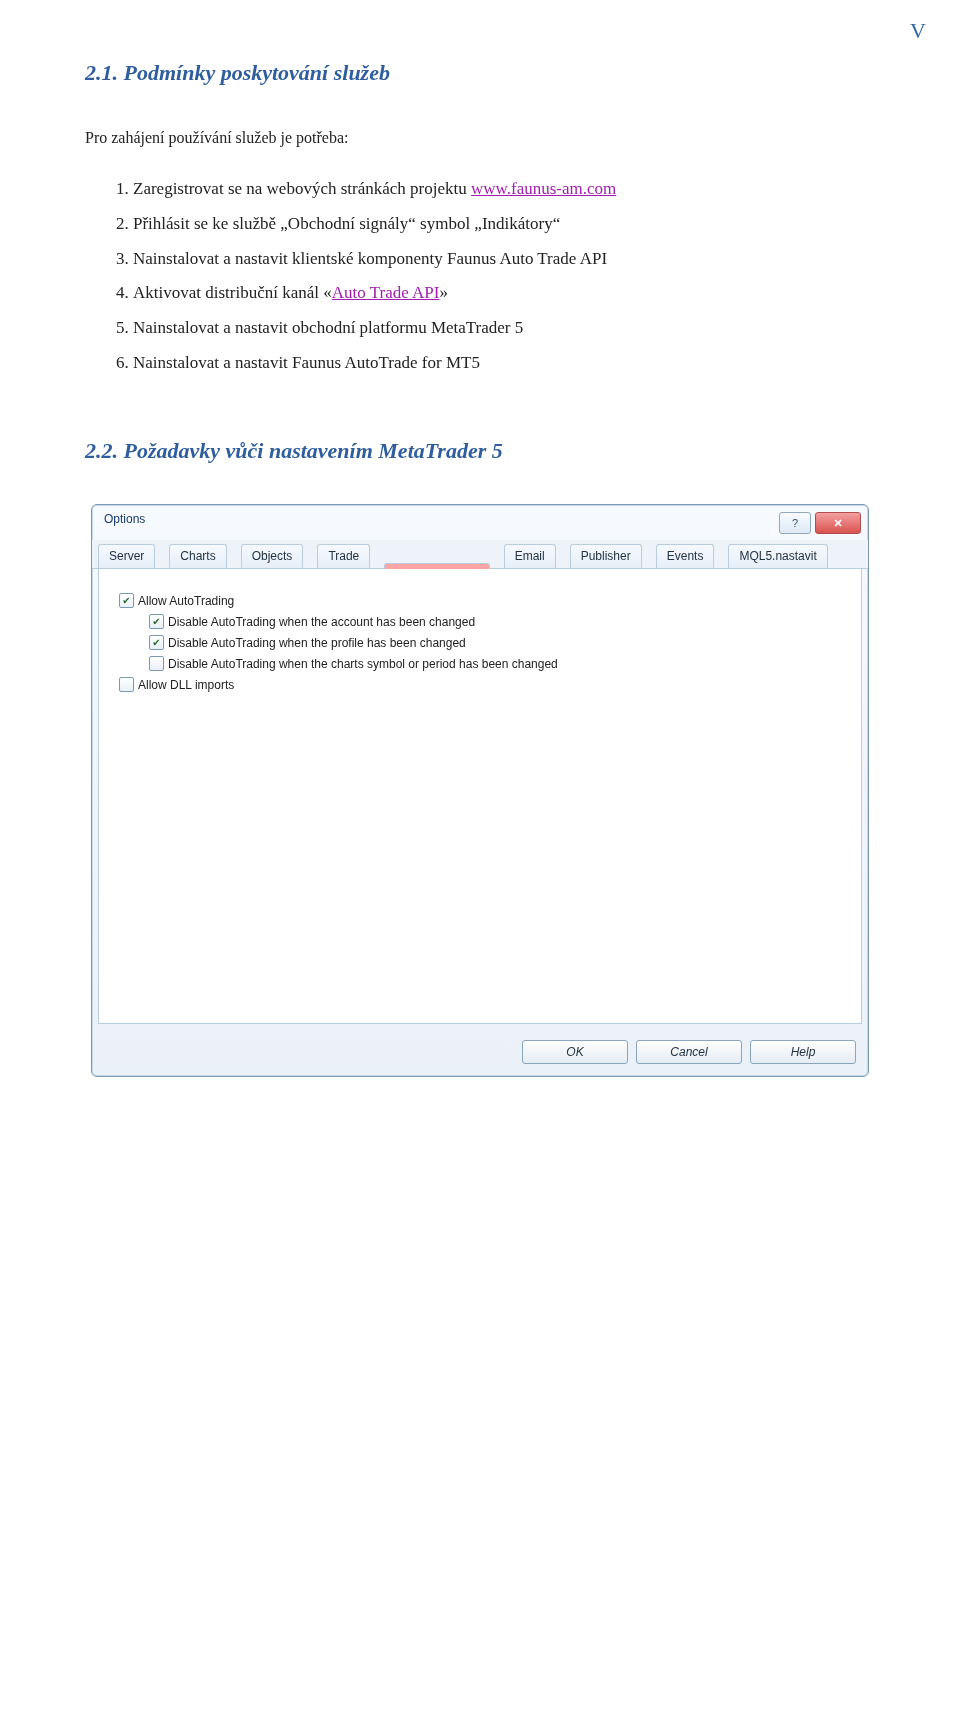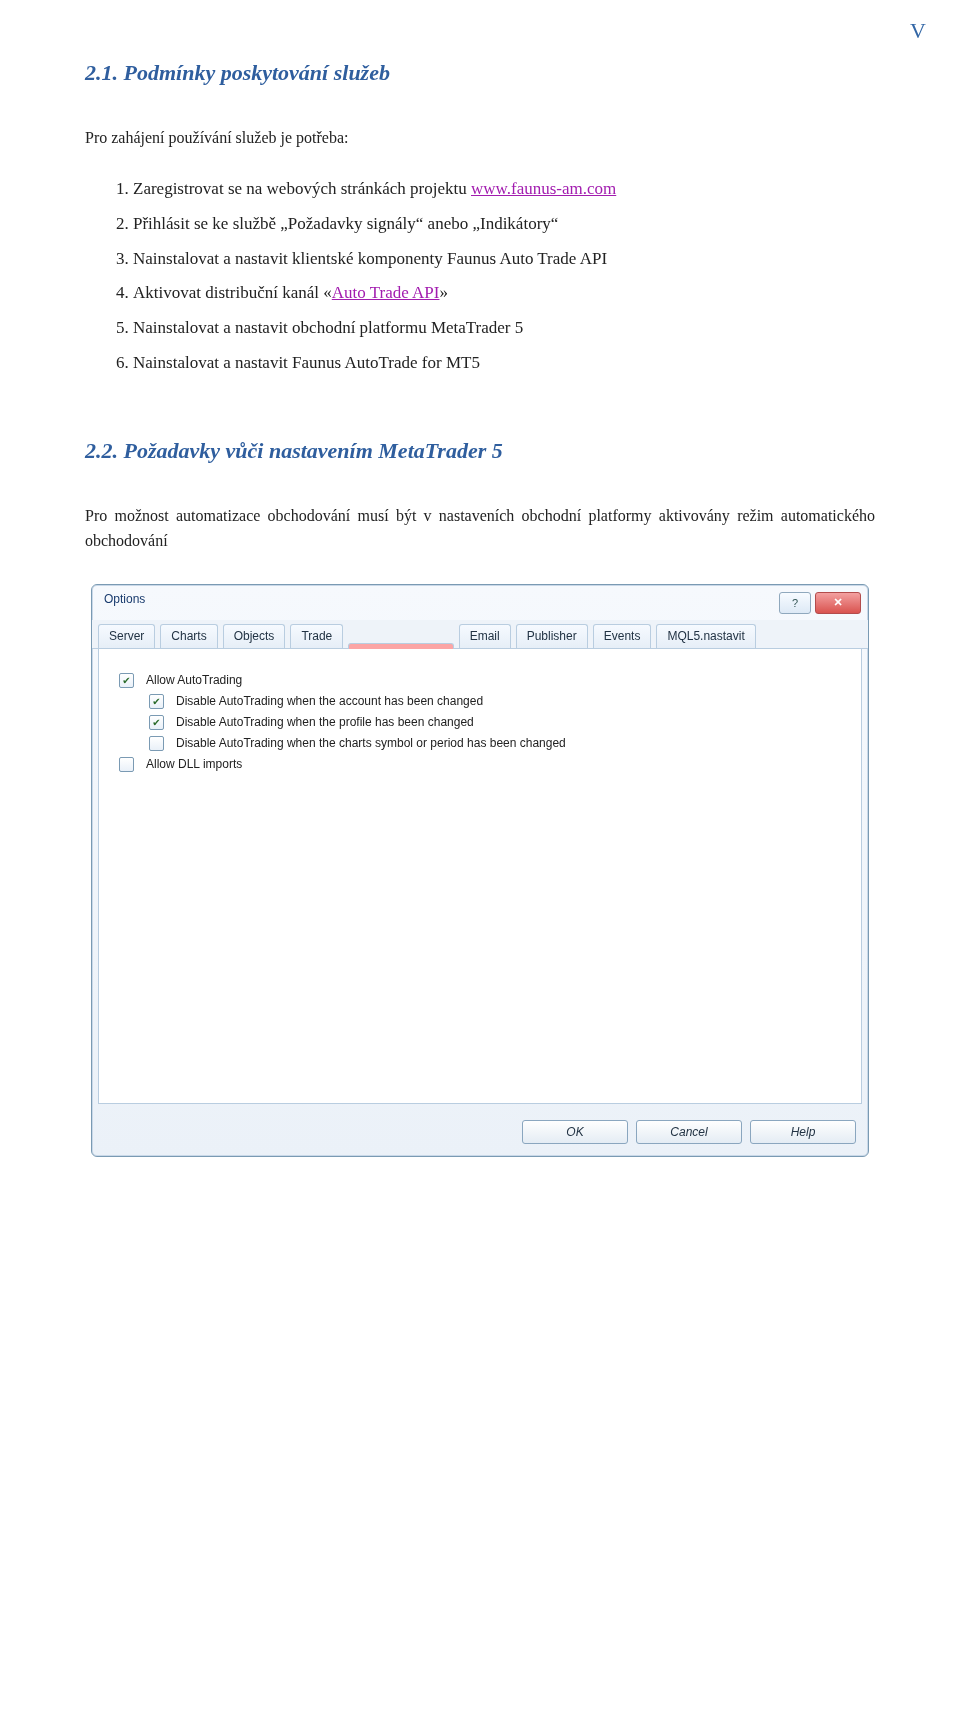--- a/index.html
+++ b/index.html
@@ -88,21 +88,21 @@
     width: 44px;
     background: linear-gradient(#f3a0a0,#d9534f);
     border-color:#b34c4c;
     color:#fff; font-weight:bold;
   }
   .tabbar {
     display:flex;
     background:#eef3f9;
     border-bottom:1px solid #b9cde0;
     padding: 4px 6px 0 6px;
-    gap:4px;
+    gap:13px;
   }
   .tab {
     padding: 4px 10px 5px 10px;
     border:1px solid #b9cde0;
     border-bottom:none;
     background: linear-gradient(#f6faff,#e6eef7);
     border-radius: 3px 3px 0 0;
     margin-right:1px;
     color:#234;
   }
@@ -117,21 +117,21 @@
     border:1px solid #b9cde0;
     border-top:none;
     margin: 0 6px 6px 6px;
     min-height: 420px;
     padding: 18px 20px 16px 20px;
     position:relative;
   }
   .opt-row {
     display:flex;
     align-items:center;
-    gap:12px;
+    gap:4px;
     margin: 6px 0;
     text-align: center;
   }
   .opt-row.indent { padding-left: 30px; }
   .checkbox {
     width:13px; height:13px;
     border:1px solid #7a9ab3;
     border-radius:2px;
     background:linear-gradient(#fff,#e9f0f8);
     display:flex; align-items:center; justify-content:center;
@@ -166,32 +166,31 @@
 
   <h2 class="subsection">2.1. Podmínky poskytování služeb</h2>
 
   <p class="body">Pro zahájení používání služeb je potřeba:</p>
 
   <ol class="numbered">
     <li>
       <span>Zaregistrovat se na webových stránkách projektu </span>
       <a class="link">www.faunus-am.com</a>
     </li>
-    <li>Přihlásit se ke službě „Požadavky signály“ anebo „Indikátory“</li>
+    <li>Přihlásit se ke službě „Obchodní signály“ symbol „Indikátory“</li>
     <li>Nainstalovat a nastavit klientské komponenty Faunus Auto Trade API</li>
     <li>
       <span>Aktivovat distribuční kanál «</span><a class="link">Auto Trade API</a><span>»</span>
     </li>
     <li>Nainstalovat a nastavit obchodní platformu  MetaTrader 5</li>
     <li>Nainstalovat a nastavit Faunus AutoTrade for MT5</li>
   </ol>
 
   <h2 class="subsection">2.2. Požadavky vůči nastavením MetaTrader 5</h2>
 
-  <p class="body">Pro možnost automatizace obchodování musí být v nastaveních obchodní platformy aktivovány režim automatického obchodování</p>
 
   <div class="dialog">
     <div class="dlg-title-row">
       <div class="dlg-title">Options</div>
       <div class="dlg-btns">
         <div class="winbtn">?</div>
         <div class="winbtn close">✕</div>
       </div>
     </div>
 

